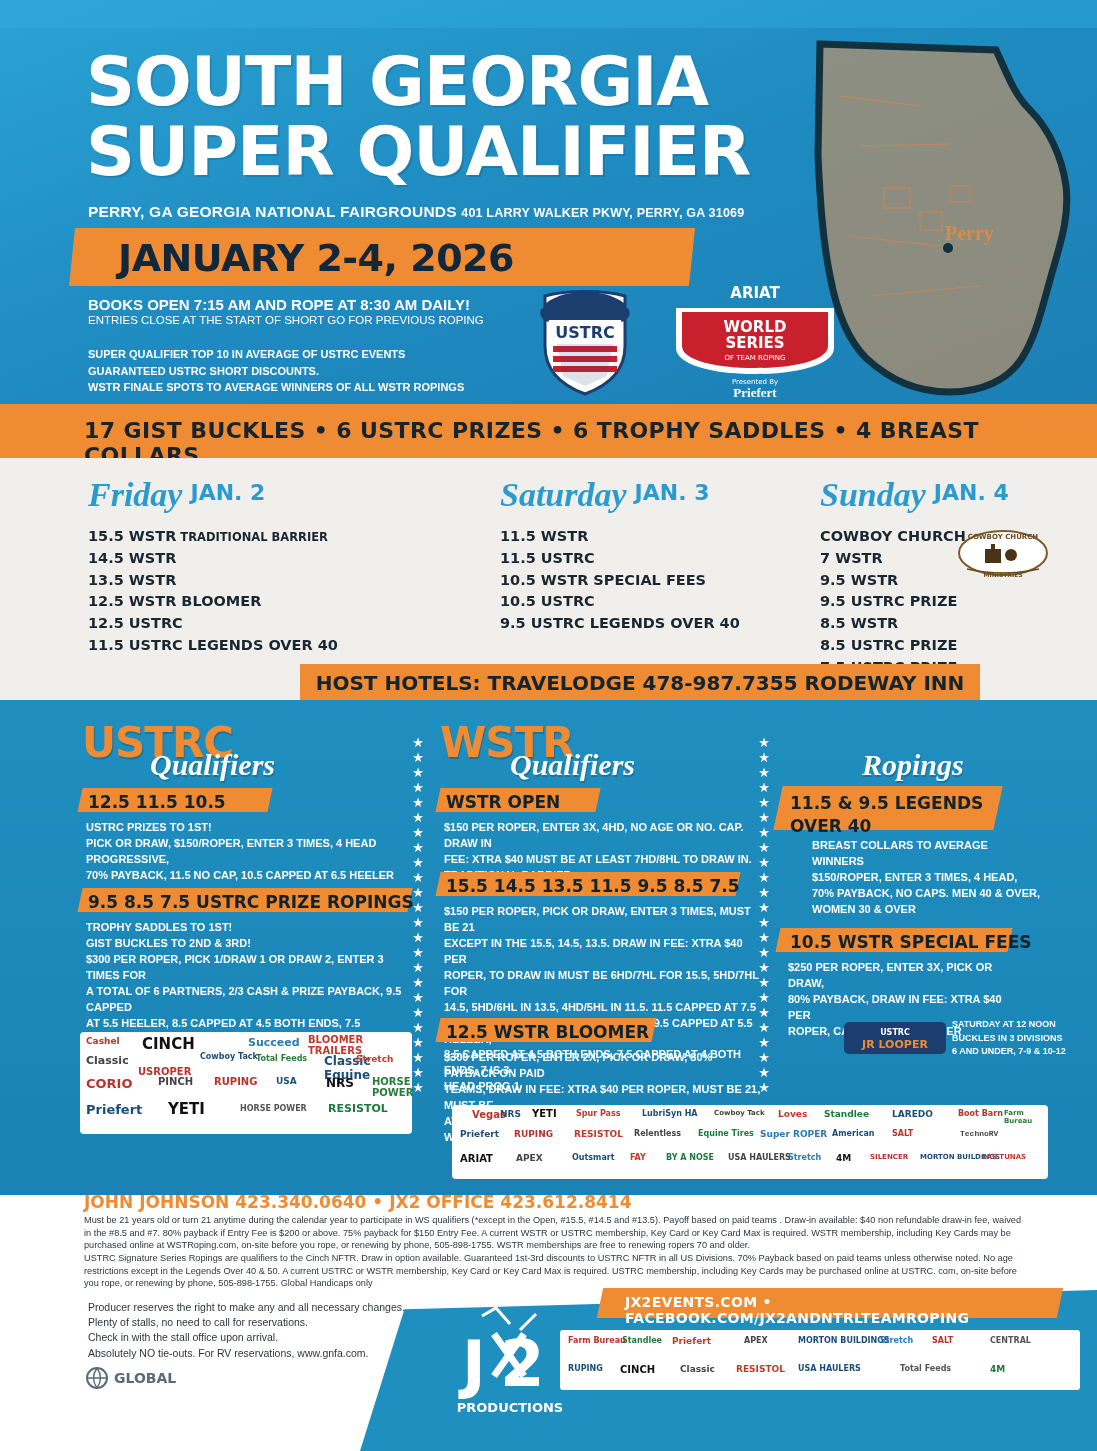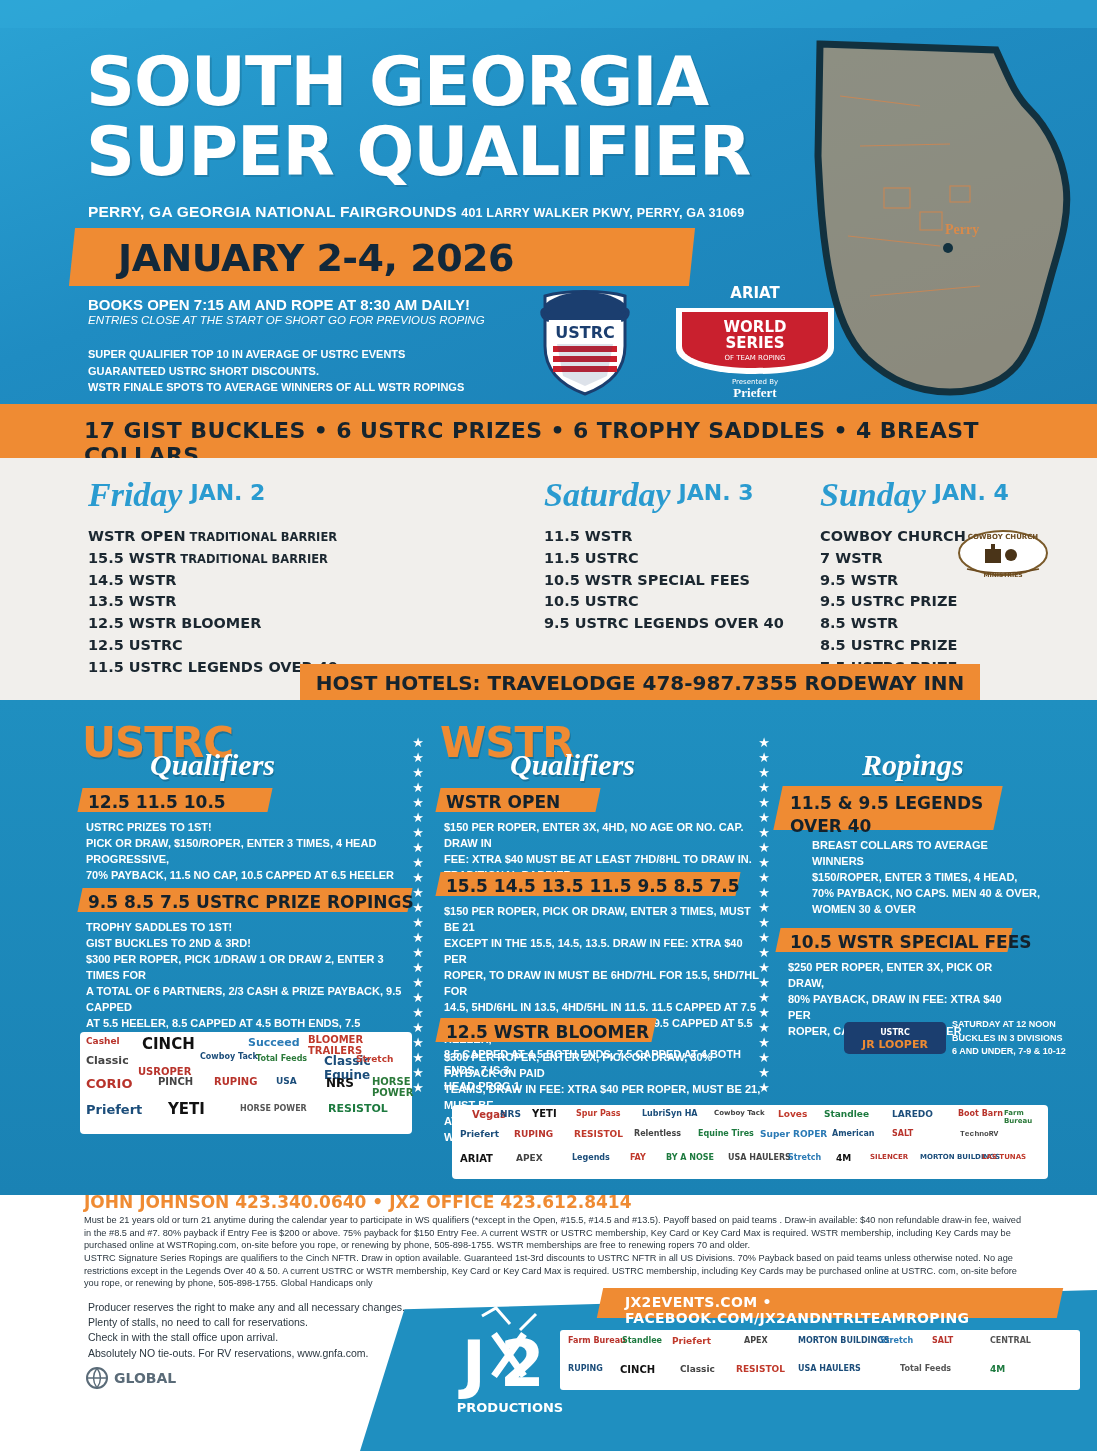--- a/index.html
+++ b/index.html
@@ -15,26 +15,26 @@
        text-shadow:2px 2px 0 rgba(0,0,0,.12);}
   .title1{top:48px;font-size:68px;}
   .title2{top:118px;font-size:68px;}
   .subloc{position:absolute;left:88px;top:203px;color:#ffffff;font-weight:bold;font-size:15.5px;letter-spacing:.2px;}
   .subloc .addr{font-size:12.5px;font-weight:bold;}
   .dateband{position:absolute;left:72px;top:228px;width:620px;height:58px;background:#ef8b33;
        transform:skewX(-6deg);}
   .datetxt{position:absolute;left:118px;top:236px;color:#12283a;font-weight:bold;font-size:38px;
        font-family:"DejaVu Sans",sans-serif;letter-spacing:-.5px;}
   .books{position:absolute;left:88px;top:296px;color:#fff;font-weight:bold;font-size:15px;}
-  .booksub{position:absolute;left:88px;top:314px;color:#fff;font-style:italic;font-size:11.5px;}
+  .booksub{position:absolute;left:88px;top:314px;color:#fff;font-size:11.5px;}
   .bullets{position:absolute;left:88px;top:346px;color:#fff;font-weight:bold;font-size:11px;line-height:1.5;}
 
   
   .gamap{position:absolute;left:800px;top:36px;width:290px;height:368px;}
-  .perrylbl{position:absolute;left:945px;top:222px;color:#d98a4a;font-size:14px;font-weight:bold;
+  .perrylbl{position:absolute;left:945px;top:222px;color:#d98a4a;font-size:20px;font-weight:bold;
        font-family:"Liberation Serif",serif;}
 
   
   .ustrc-badge{position:absolute;left:537px;top:290px;width:96px;height:108px;}
   .ariat-badge{position:absolute;left:660px;top:282px;width:190px;height:120px;}
 
   
   .prizebar{position:absolute;left:0;top:404px;width:1097px;height:54px;background:#ef8b33;}
   .prizebar span{position:absolute;left:84px;top:14px;color:#16242e;font-weight:bold;font-size:22px;
        font-family:"DejaVu Sans",sans-serif;letter-spacing:.4px;}
@@ -152,31 +152,30 @@
   </div>
 
   <div class="prizebar">
     <span>17 GIST BUCKLES • 6 USTRC PRIZES • 6 TROPHY SADDLES • 4 BREAST COLLARS</span>
   </div>
 
   <div class="sched">
     <div class="daycol" style="left:88px;top:18px;width:300px;">
       <span class="dayscript">Friday</span><span class="daynum">JAN. 2</span>
       <div class="daylist">
-        <div><span>WSTR OPEN</span><span class="sm"> TRADITIONAL BARRIER</span></div>
         <div><span>15.5 WSTR</span><span class="sm"> TRADITIONAL BARRIER</span></div>
         <div><span>14.5 WSTR</span></div>
         <div><span>13.5 WSTR</span></div>
         <div><span>12.5 WSTR BLOOMER</span></div>
         <div><span>12.5 USTRC</span></div>
         <div><span>11.5 USTRC LEGENDS OVER 40</span></div>
       </div>
     </div>
 
-    <div class="daycol" style="left:500px;top:18px;width:300px;margin-left:44px;">
+    <div class="daycol" style="left:500px;top:18px;width:300px;">
       <span class="dayscript">Saturday</span><span class="daynum">JAN. 3</span>
       <div class="daylist">
         <div><span>11.5 WSTR</span></div>
         <div><span>11.5 USTRC</span></div>
         <div><span>10.5 WSTR SPECIAL FEES</span></div>
         <div><span>10.5 USTRC</span></div>
         <div><span>9.5 USTRC LEGENDS OVER 40</span></div>
       </div>
     </div>
 
@@ -328,21 +327,21 @@
       <div class="sp" style="left:122px;top:24px;font-size:9px;color:#c0392b;">RESISTOL</div>
       <div class="sp" style="left:182px;top:24px;font-size:8px;color:#444;">Relentless</div>
       <div class="sp" style="left:246px;top:24px;font-size:8px;color:#1d7a3f;">Equine Tires</div>
       <div class="sp" style="left:308px;top:24px;font-size:9px;color:#2a7ab5;">Super ROPER</div>
       <div class="sp" style="left:380px;top:24px;font-size:8px;color:#1b4d7a;">American</div>
       <div class="sp" style="left:440px;top:24px;font-size:8px;color:#b8332b;">SALT</div>
       <div class="sp" style="left:508px;top:24px;font-size:8px;color:#444;font-family:Liberation Mono, monospace;">TechnoRV</div>
 
       <div class="sp" style="left:8px;top:48px;font-size:10px;color:#111;">ARIAT</div>
       <div class="sp" style="left:64px;top:48px;font-size:9px;color:#444;">APEX</div>
-      <div class="sp" style="left:120px;top:48px;font-size:8px;color:#1b4d7a;">Legends</div>
+      <div class="sp" style="left:120px;top:48px;font-size:8px;color:#1b4d7a;">Outsmart</div>
       <div class="sp" style="left:178px;top:48px;font-size:8px;color:#c0392b;">FAY</div>
       <div class="sp" style="left:214px;top:48px;font-size:8px;color:#1d7a3f;">BY A NOSE</div>
       <div class="sp" style="left:276px;top:48px;font-size:8px;color:#444;">USA HAULERS</div>
       <div class="sp" style="left:336px;top:48px;font-size:8px;color:#2a7ab5;">Stretch</div>
       <div class="sp" style="left:384px;top:48px;font-size:9px;color:#111;">4M</div>
       <div class="sp" style="left:418px;top:48px;font-size:7px;color:#b8332b;">SILENCER</div>
       <div class="sp" style="left:468px;top:48px;font-size:7px;color:#1b4d7a;">MORTON BUILDINGS</div>
       <div class="sp" style="left:530px;top:48px;font-size:7px;color:#c0392b;">LAS TUNAS</div>
     </div>
   </div>

